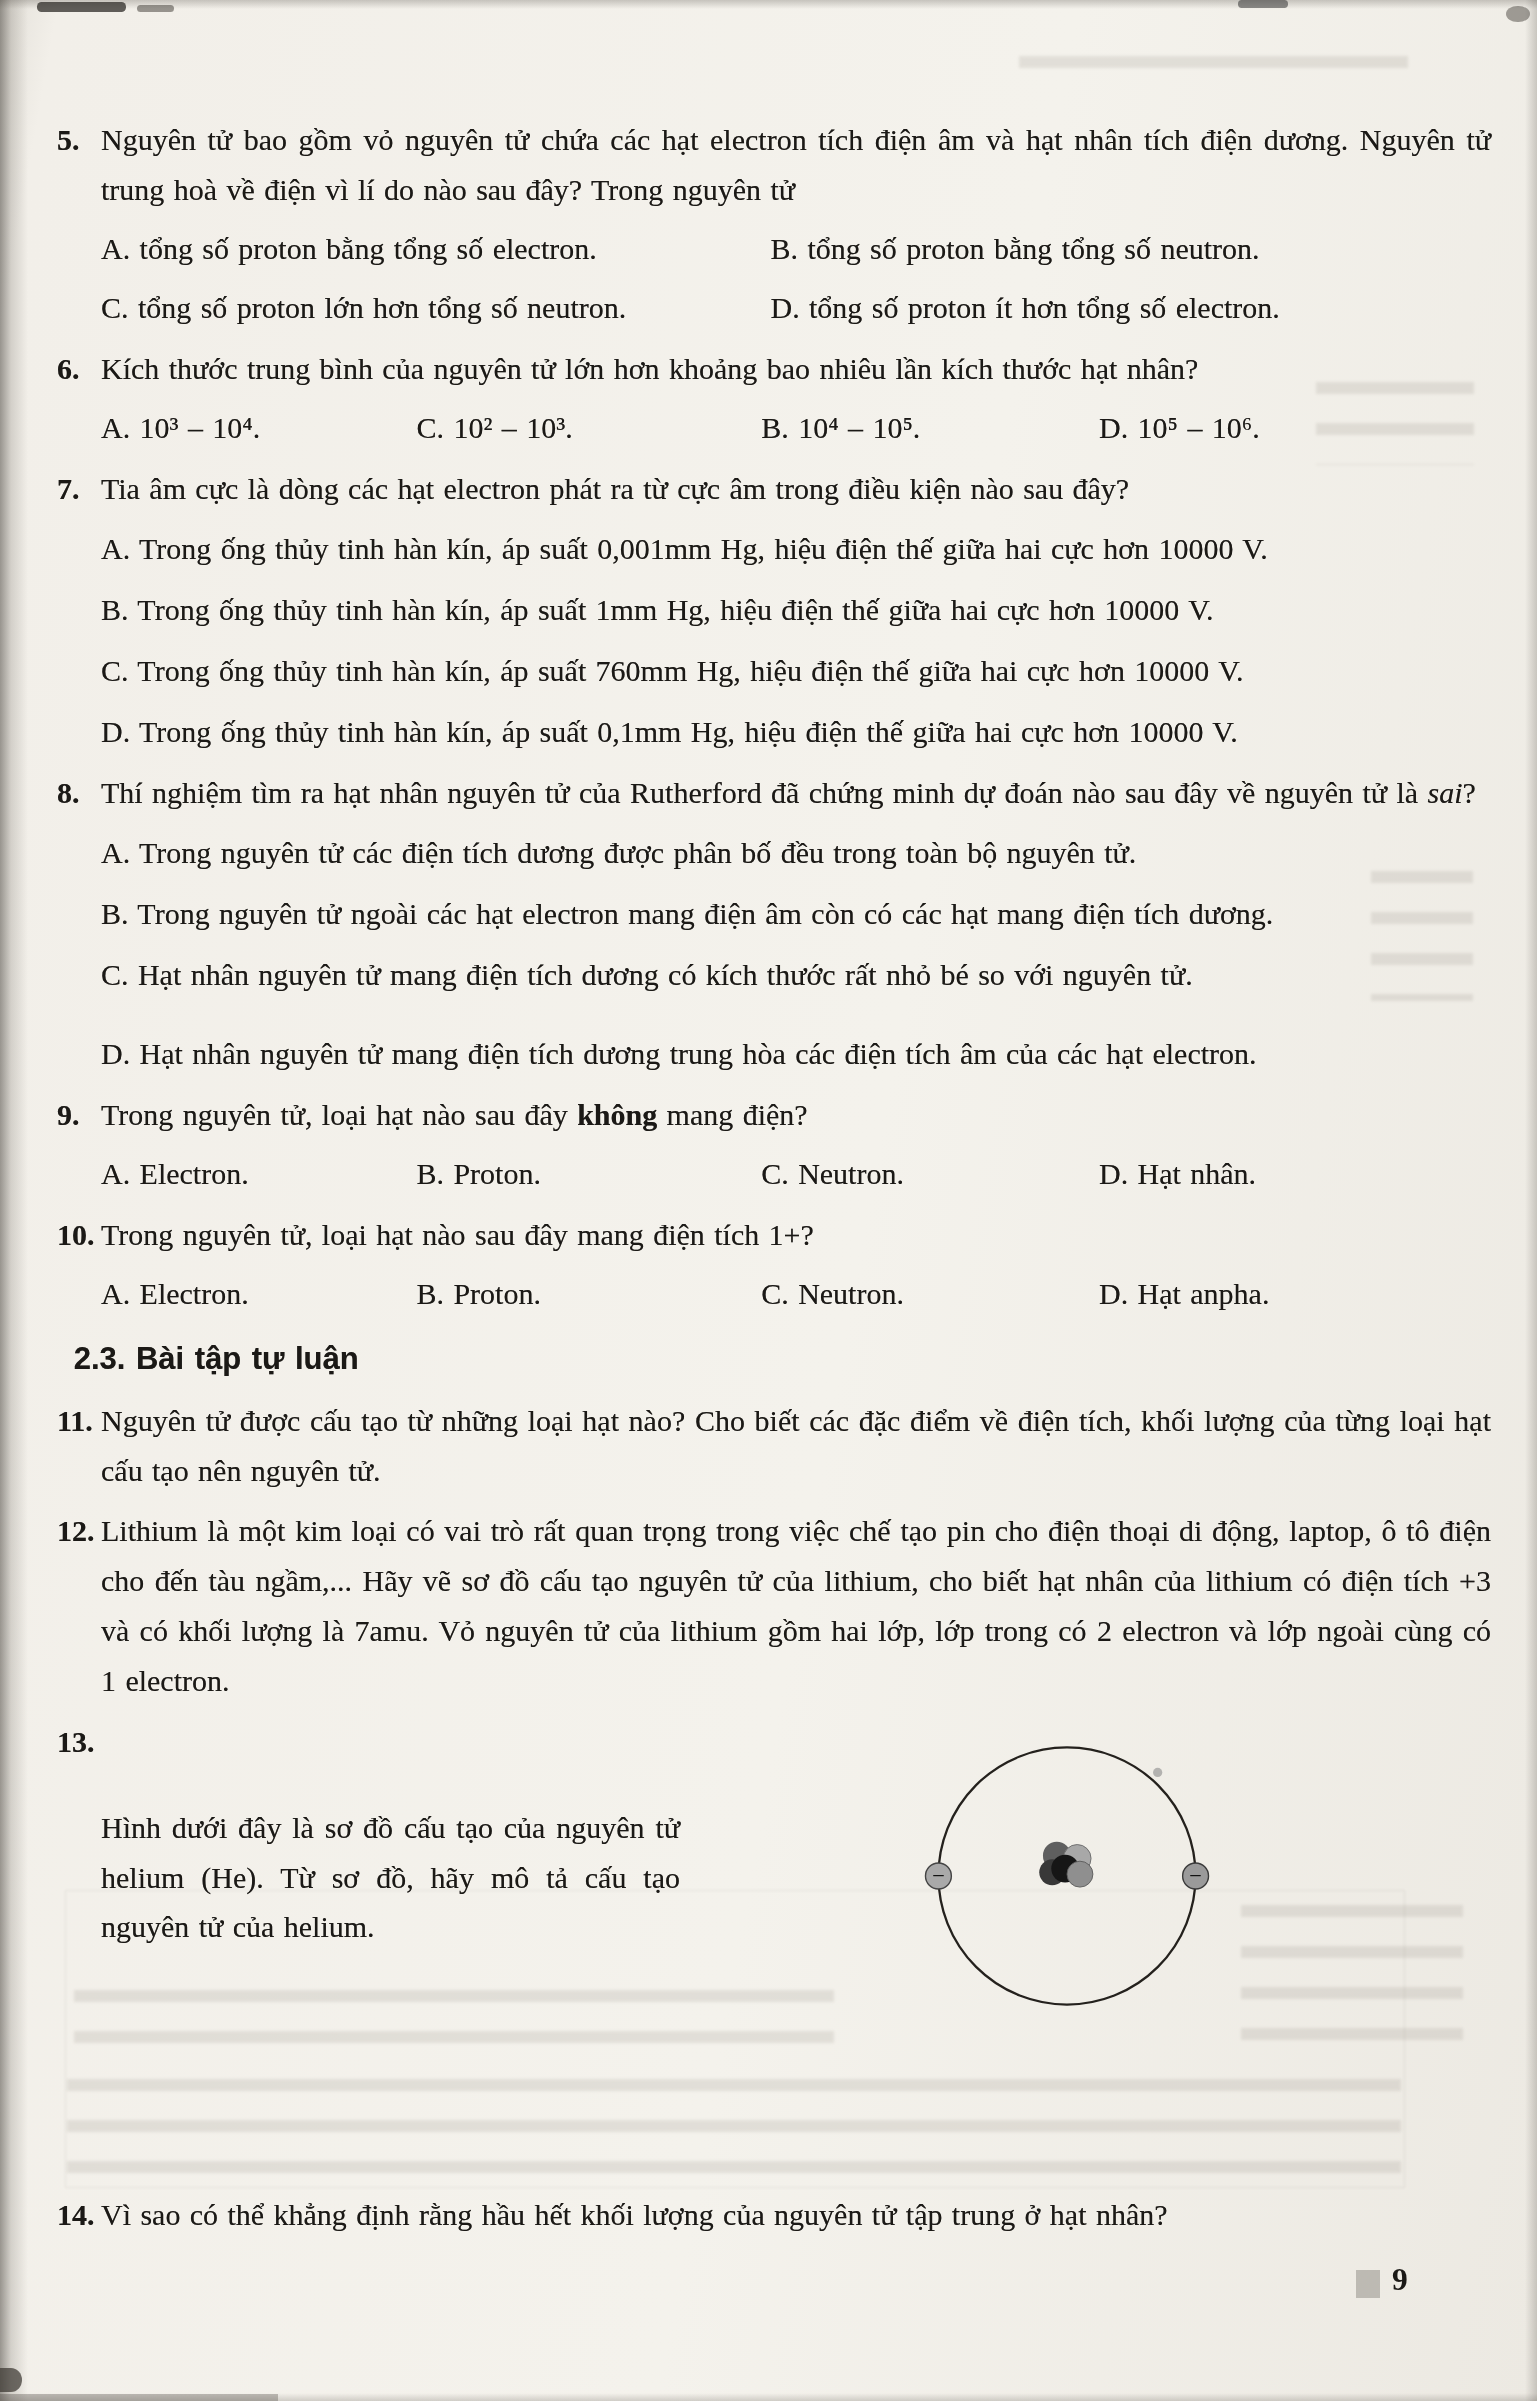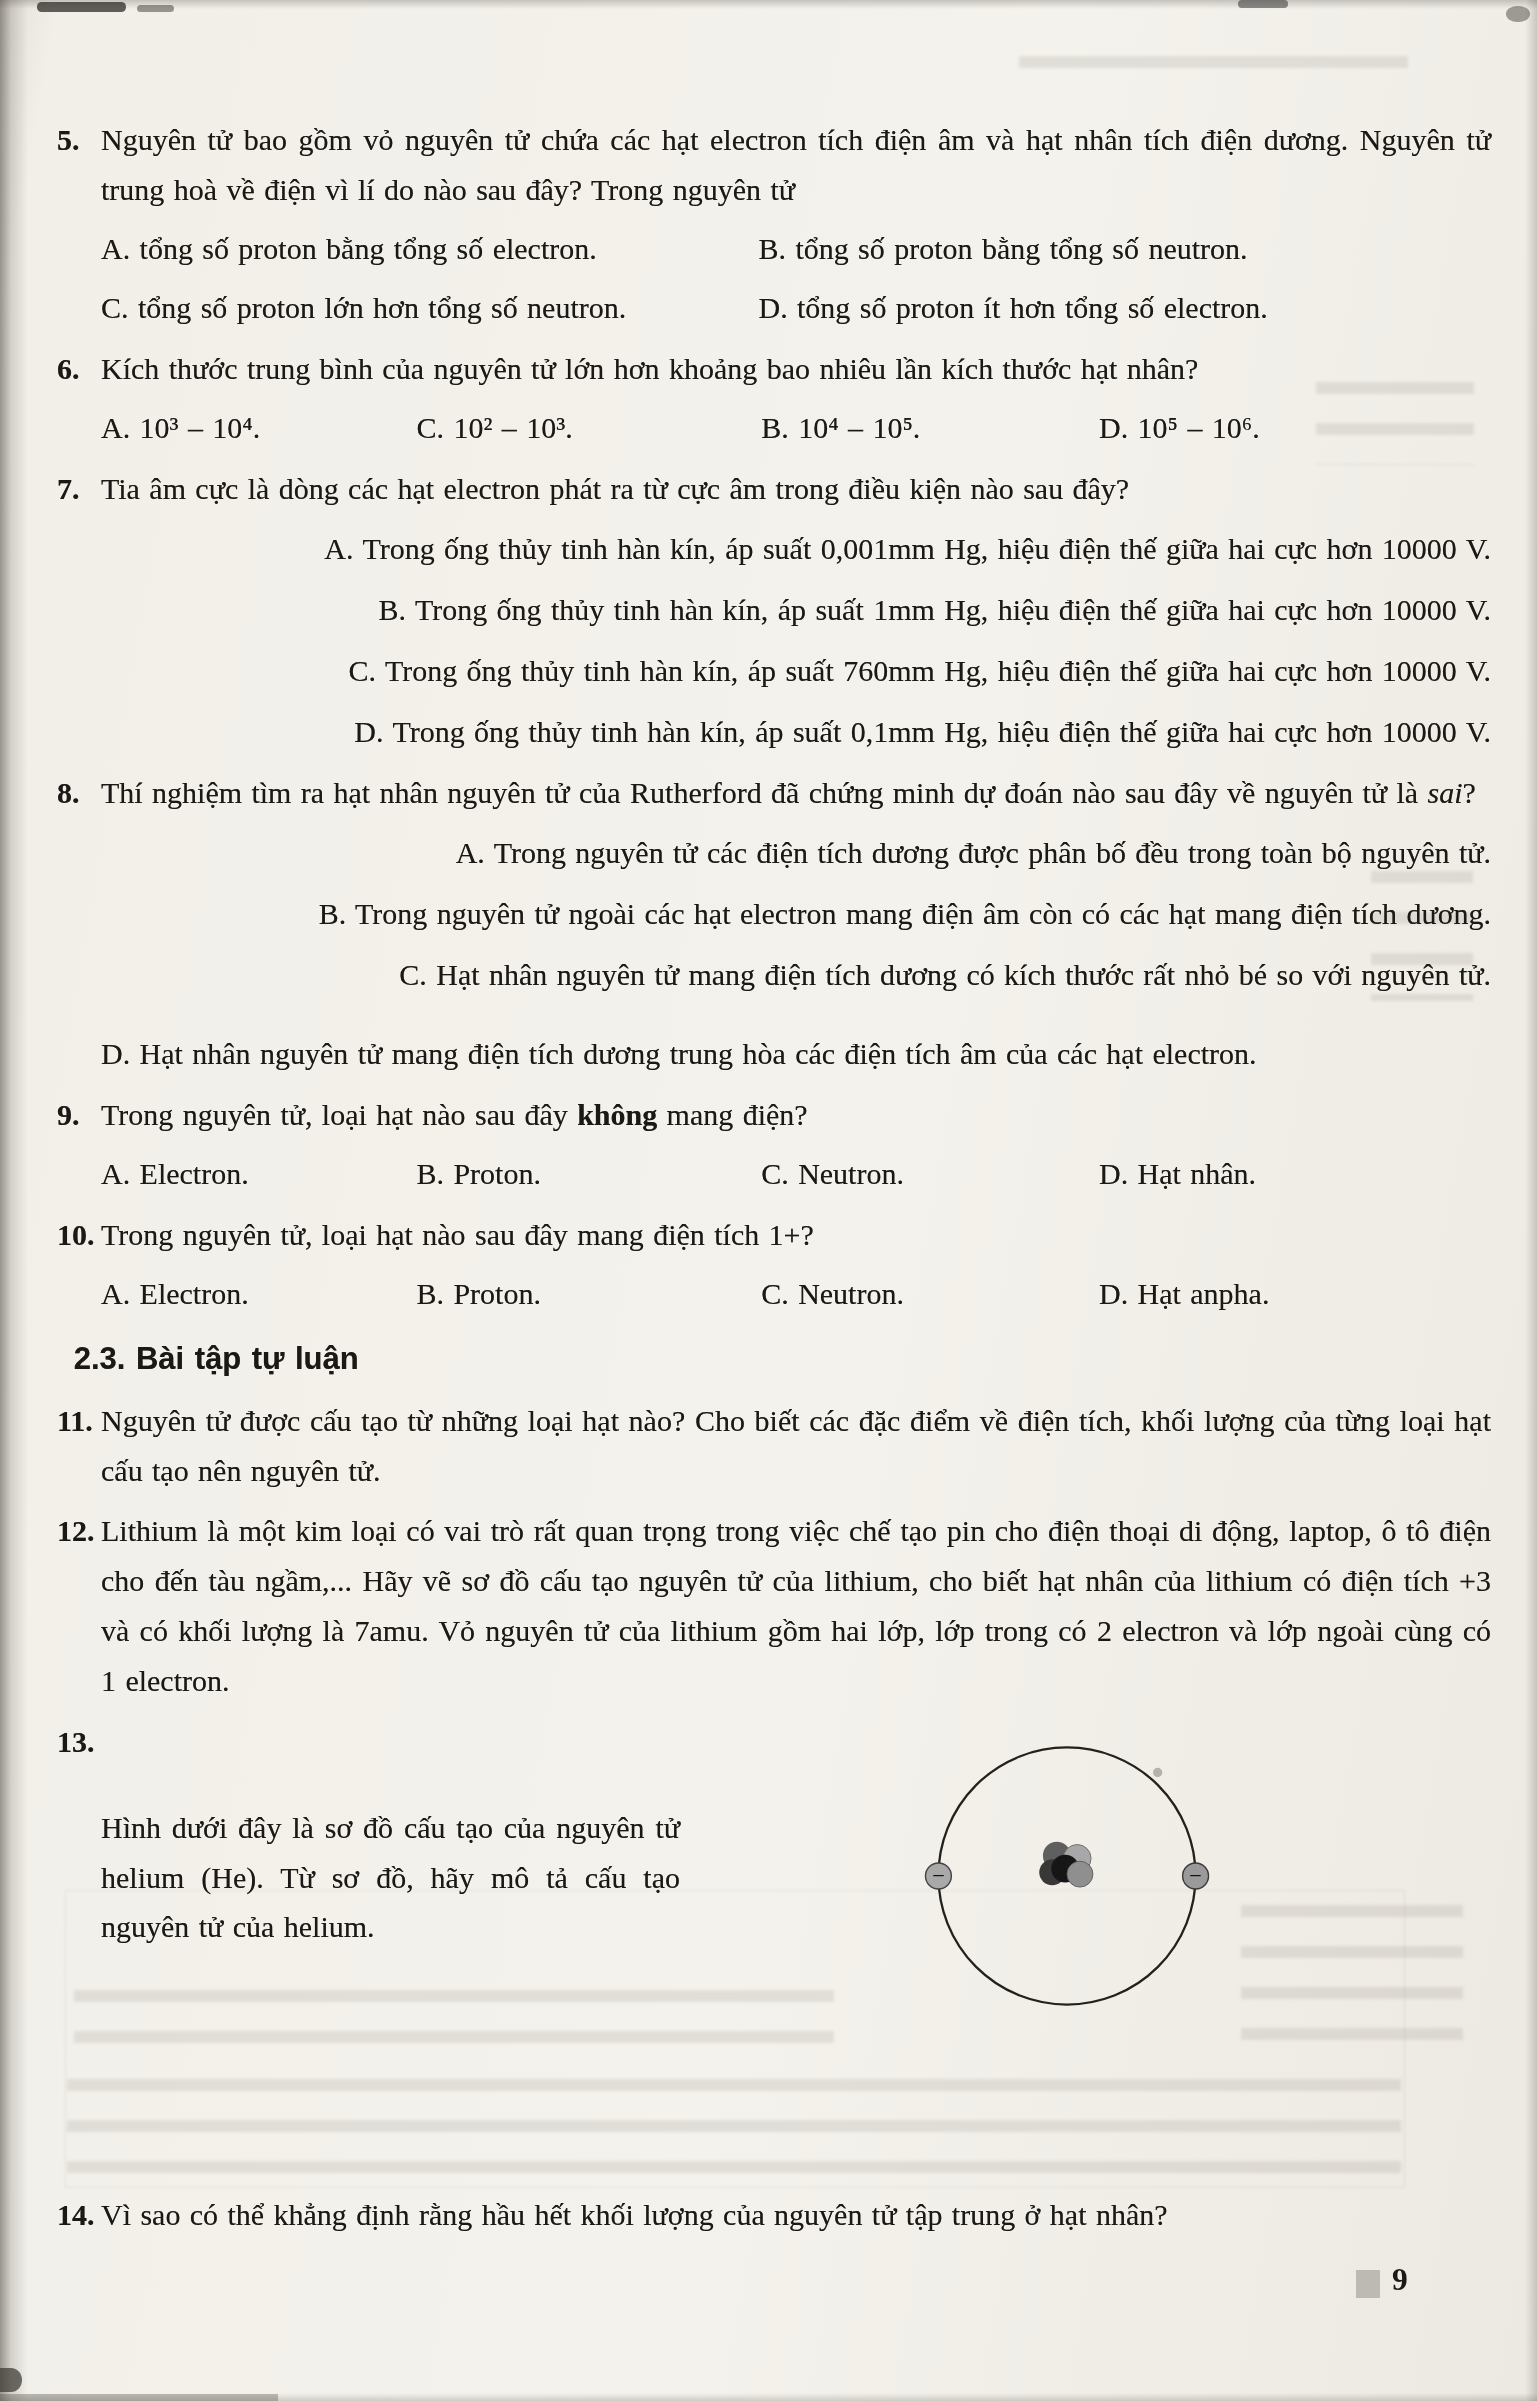--- a/index.html
+++ b/index.html
@@ -17,23 +17,23 @@
     position:absolute; left:57px; top:115px; width:1434px; z-index:2;
     font-size:30px; line-height:1.66; word-spacing:1.9px;
     text-shadow:0 0 0.5px rgba(27,25,22,.55);
   }
   .q { display:flex; margin-top:11px; align-items:flex-start; }
   .q:first-child { margin-top:0; }
   .qnum { flex:0 0 44px; font-weight:700; }
   .qbody { flex:1; min-width:0; }
   .stem { text-align:justify; }
   .optrow { display:grid; margin-top:9.3px; }
-  .optrow.two  { grid-template-columns:47.3% 1fr; }
+  .optrow.two  { grid-template-columns:47.3% 1fr;gap:12px; }
   .optrow.four { grid-template-columns:22.7% 24.8% 24.3% 1fr; }
-  .optline { margin-top:11px; white-space:nowrap;text-align:right; }
+  .optline { margin-top:11px; white-space:nowrap; }
   .optwrap { margin-top:29px; max-width:1292px; text-align:justify; }
   .section-header {
     margin:15px 0 1.9px 16.7px;
     font-family:"Liberation Sans","DejaVu Sans",sans-serif;
     font-weight:700; font-size:31px;
   }
   .q13-row { display:flex; align-items:center; }
   .q13-text { width:579px; text-align:justify; }
   .diagram-wrap { margin-left:239px; margin-top:11px; flex:0 0 auto; }
   .spacer { height:141px; }

